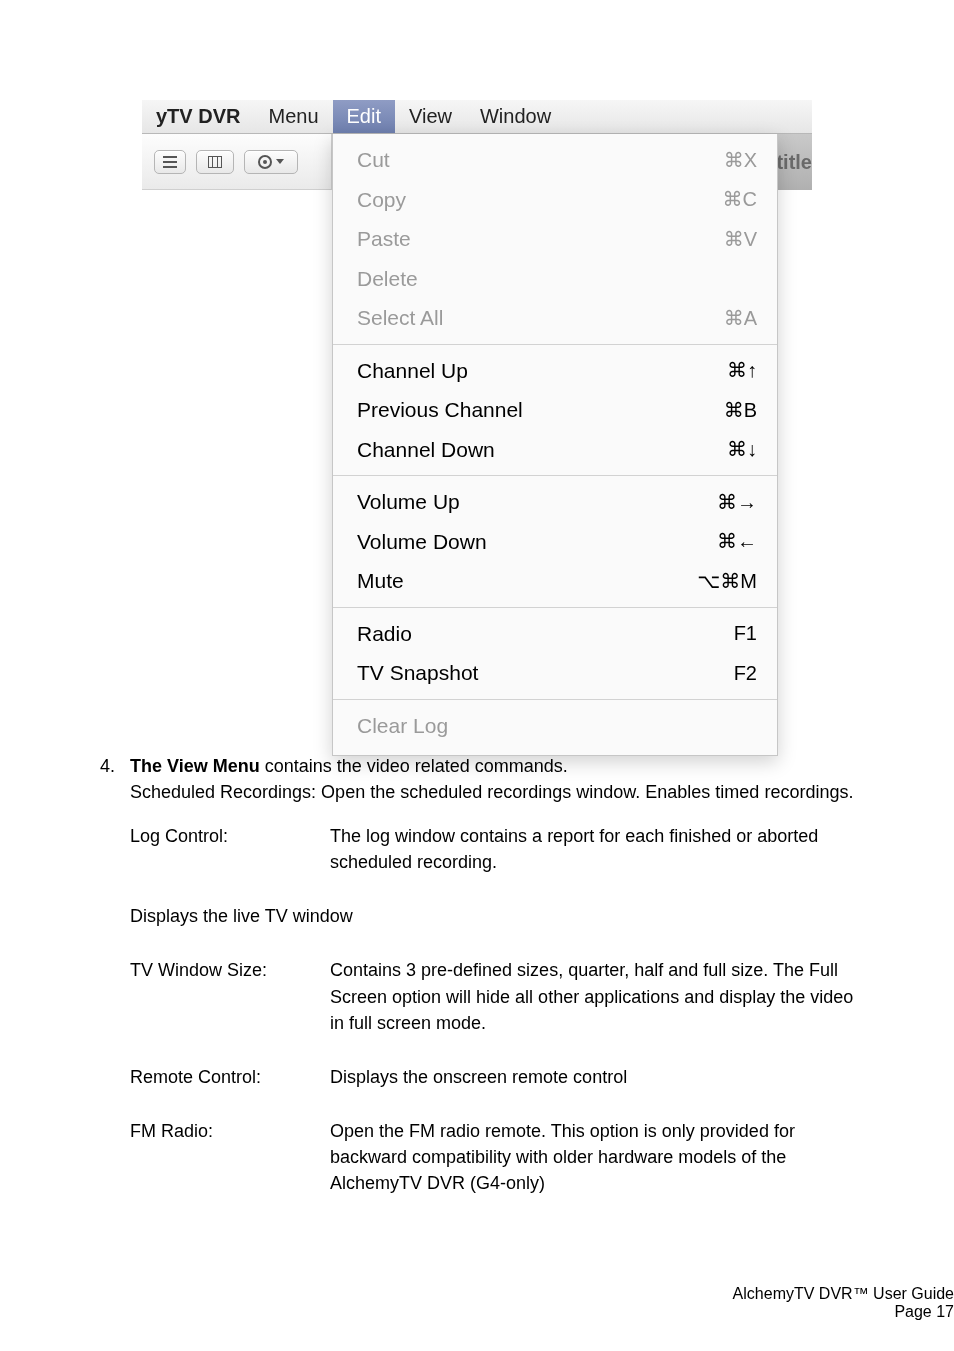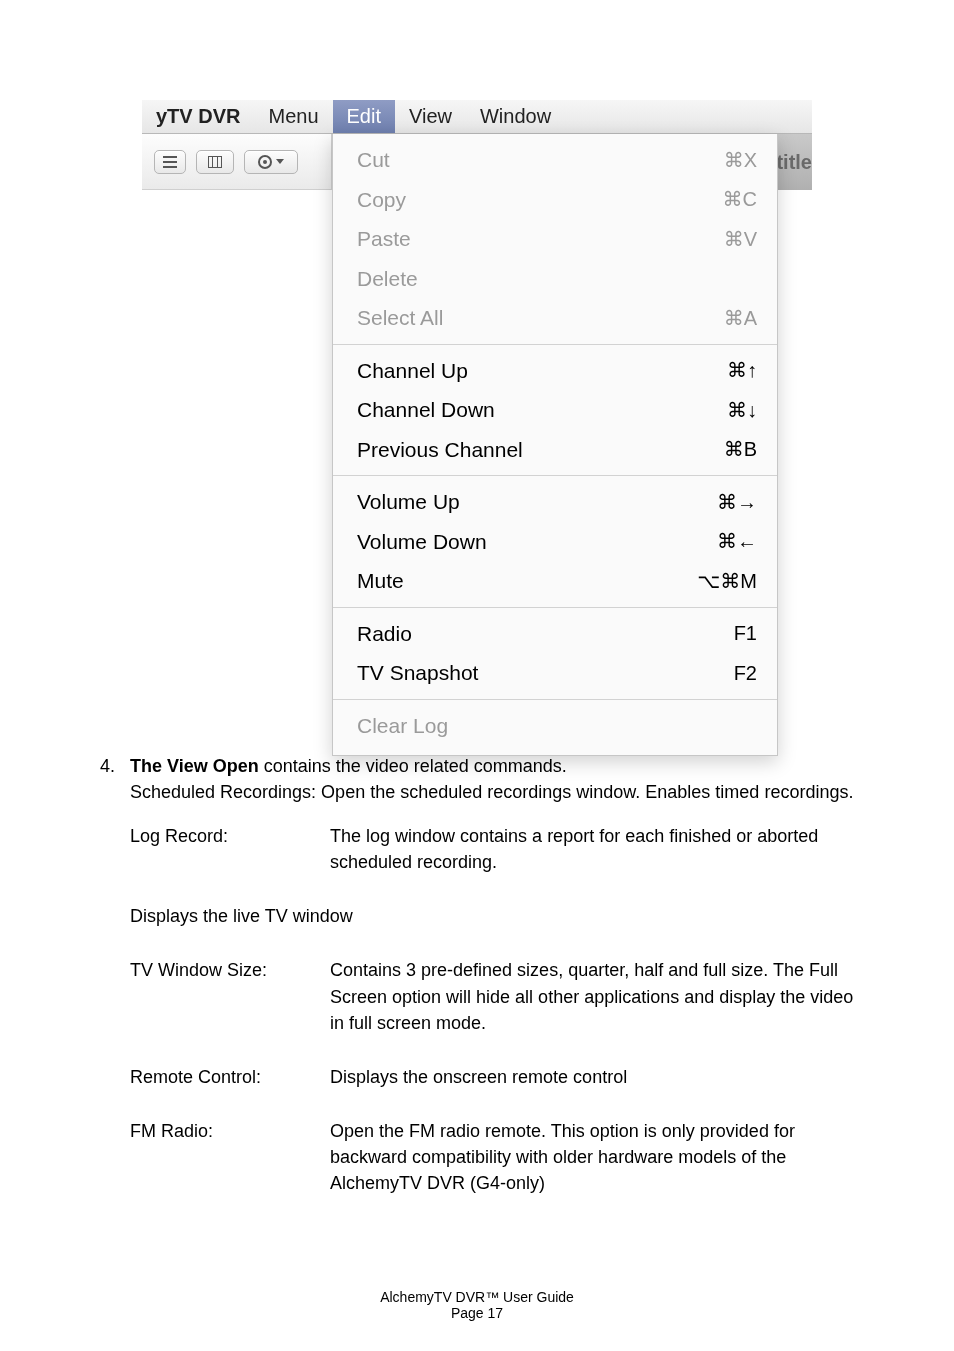--- a/index.html
+++ b/index.html
@@ -155,22 +155,22 @@
   .numitem { display: flex; }
   .numitem .num { width: 30px; flex: none; }
   .deflist { margin-top: 18px; }
   .defrow { display: flex; margin-bottom: 28px; }
   .defrow .term { width: 200px; flex: none; }
   .defrow .def { flex: 1; }
   .footer {
     position: absolute;
     left: 0; right: 0;
     bottom: 30px;
-    text-align: center;
-    font-size: 14px;
+    text-align: right;
+    font-size: 16px;
     color: #000;
   }
 </style>
 </head>
 <body>
 
 <div class="page">
 
   <div class="shot">
     <div class="menubar">
@@ -229,26 +229,26 @@
         <span>Select All</span>
         <span class="sc">⌘A</span>
       </div>
       <div class="sep"></div>
 
       <div class="mi">
         <span>Channel Up</span>
         <span class="sc">⌘↑</span>
       </div>
       <div class="mi">
+        <span>Previous Channel</span>
+        <span class="sc">⌘B</span>
+      </div>
+      <div class="mi">
         <span>Channel Down</span>
         <span class="sc">⌘↓</span>
-      </div>
-      <div class="mi">
-        <span>Previous Channel</span>
-        <span class="sc">⌘B</span>
       </div>
       <div class="sep"></div>
 
       <div class="mi">
         <span>Volume Up</span>
         <span class="sc">⌘→</span>
       </div>
       <div class="mi">
         <span>Volume Down</span>
         <span class="sc">⌘←</span>
@@ -275,28 +275,28 @@
       </div>
     </div>
   </div>
 
   <div class="caption">The Edit Menu</div>
 
   <div class="body">
     <div class="numitem">
       <div class="num">4.</div>
       <div>
-        <span><b>The View Open</b><span> contains the video related commands.</span></span><br>
+        <span><b>The View Menu</b><span> contains the video related commands.</span></span><br>
         <span>Scheduled Recordings:  Open the scheduled recordings window. Enables timed recordings.</span>
       </div>
     </div>
 
     <div class="deflist" style="padding-left:30px;">
       <div class="defrow">
-        <div class="term">Log Record:</div>
+        <div class="term">Log Control:</div>
         <div class="def">The log window contains a report for each finished or aborted scheduled recording.</div>
       </div>
       <div class="defrow">
         <div class="def">Displays the live TV window</div>
       </div>
       <div class="defrow">
         <div class="term">TV Window Size:</div>
         <div class="def">Contains 3 pre-defined sizes, quarter, half and full size. The Full Screen option will hide all other applications and display the video in full screen mode.</div>
       </div>
       <div class="defrow">

